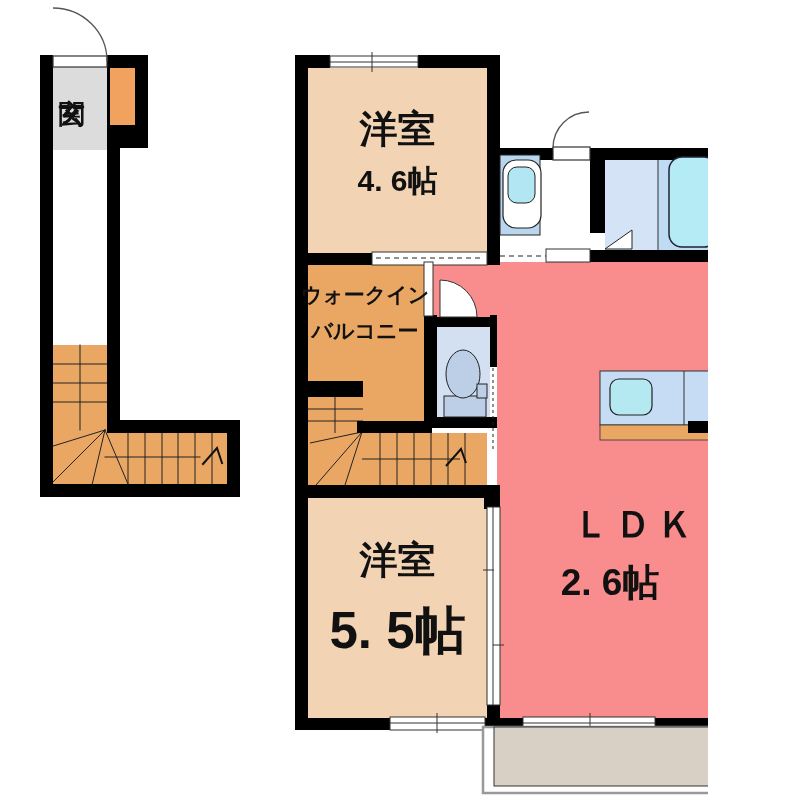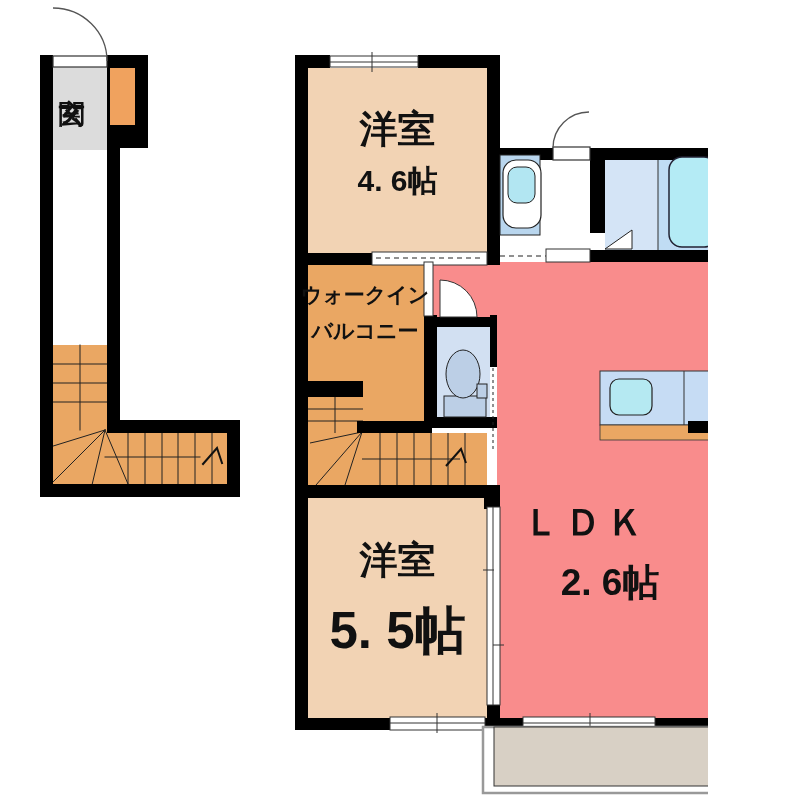--- a/index.html
+++ b/index.html
@@ -195,16 +195,16 @@
 
   <div class="lbl center" style="left:308px;top:110px;width:179px;font-size:38px;">洋室</div>
   <div class="lbl center" style="left:308px;top:165px;width:179px;font-size:30px;">4. 6帖</div>
 
   <div class="lbl center" style="left:300px;top:284px;width:130px;font-size:21px;">ウォークイン</div>
   <div class="lbl center" style="left:300px;top:320px;width:130px;font-size:21px;">バルコニー</div>
 
   <div class="lbl center" style="left:308px;top:541px;width:179px;font-size:38px;">洋室</div>
   <div class="lbl center" style="left:308px;top:604px;width:179px;font-size:51px;">5. 5帖</div>
 
-  <div class="lbl center" style="left:473px;top:506px;width:226px;font-size:37px;letter-spacing:5px;font-family:Liberation Mono, monospace;">ＬＤＫ</div>
+  <div class="lbl center" style="left:523px;top:506px;width:226px;font-size:37px;letter-spacing:5px;">ＬＤＫ</div>
   <div class="lbl center" style="left:497px;top:564px;width:226px;font-size:37px;">2. 6帖</div>
 
 </div>
 
 </body></html>

